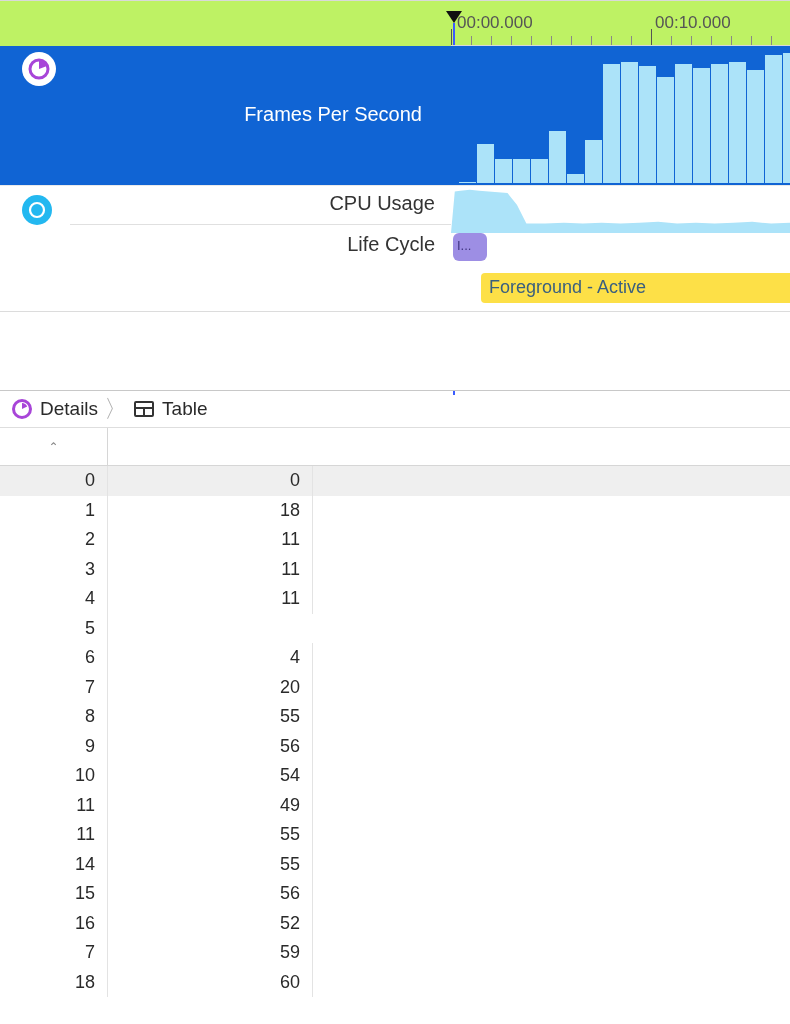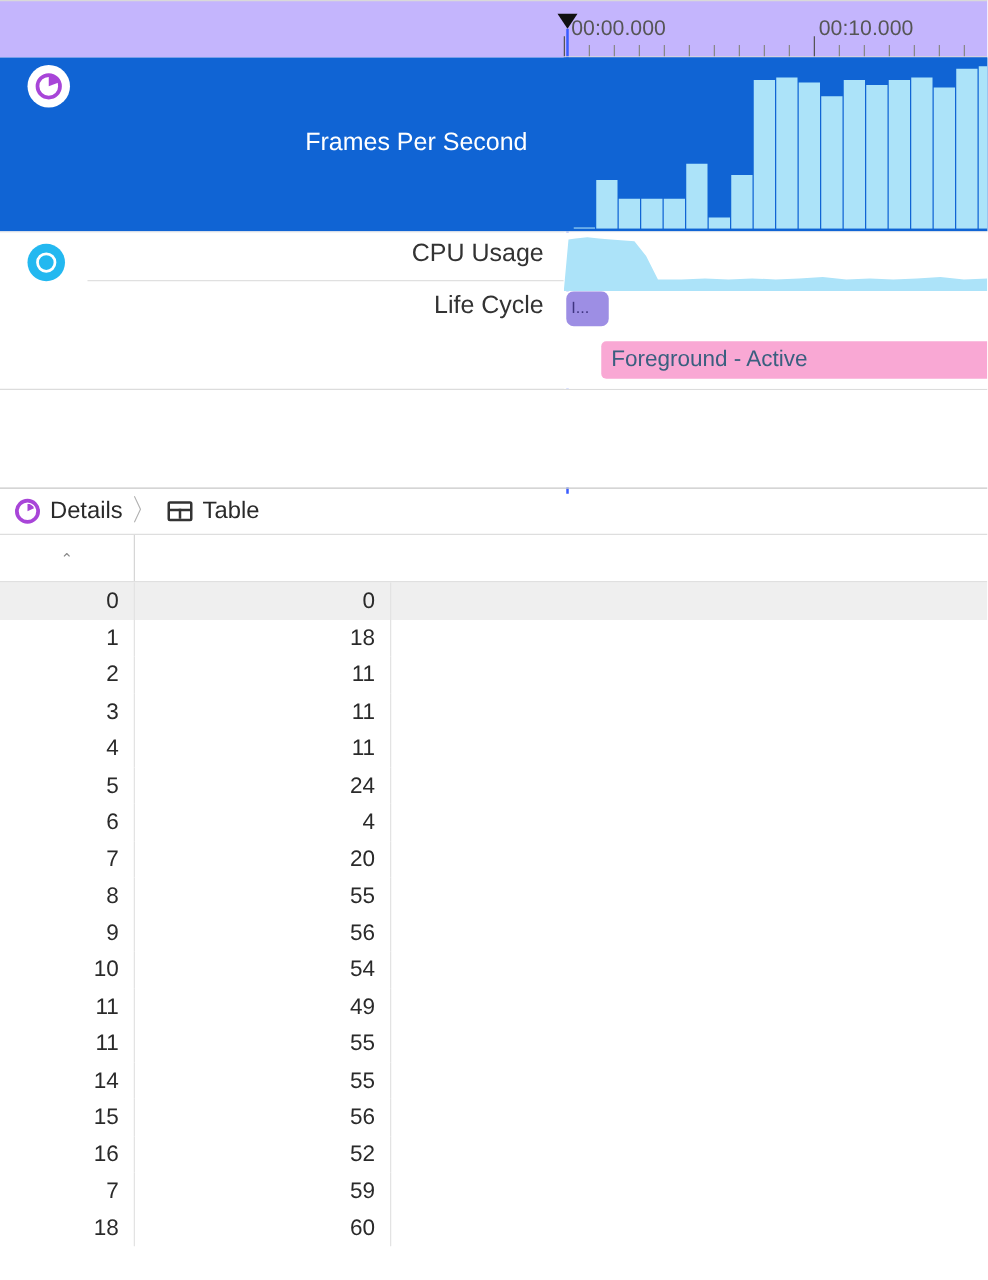--- a/index.html
+++ b/index.html
@@ -13,21 +13,21 @@
     overflow: hidden;
     position: relative;
   }
 
   
   .ruler {
     position: absolute;
     left: 0; top: 0; right: 0;
     height: 46px;
     border-top: 1px solid #d9d9d9;
-    background: #c4b5fd;
+    background: #bef264;
   }
   .ruler .ticks {
     position: absolute;
     left: 451px; right: 0; top: 10px; bottom: 0;
     border-bottom: 1px solid #d9d9d9;
   }
   .ruler .major {
     position: absolute;
     bottom: 0;
     width: 1px; height: 16px;
@@ -181,21 +181,21 @@
     font-size: 13px;
     color: #3f3480;
     padding: 5px 4px;
     overflow: hidden;
     white-space: nowrap;
   }
   .life-pill-large {
     position: absolute;
     top: 40px; left: 30px; right: 0;
     height: 30px;
-    background: #f9a8d4;
+    background: #fde047;
     border-radius: 4px 0 0 4px;
     font-size: 18px;
     color: #3a5f7f;
     padding: 4px 8px;
     white-space: nowrap;
   }
 
   
   .gap {
     position: absolute;
@@ -407,21 +407,20 @@
       <div class="row">
         <div class="cell idx">3</div>
         <div class="cell val">11</div>
       </div>
       <div class="row">
         <div class="cell idx">4</div>
         <div class="cell val">11</div>
       </div>
       <div class="row">
         <div class="cell idx">5</div>
-        <div class="cell val">24</div>
       </div>
       <div class="row">
         <div class="cell idx">6</div>
         <div class="cell val">4</div>
       </div>
       <div class="row">
         <div class="cell idx">7</div>
         <div class="cell val">20</div>
       </div>
       <div class="row">

